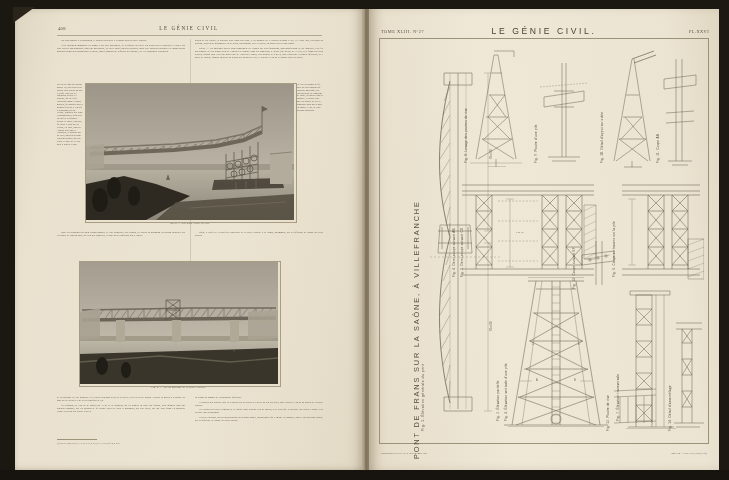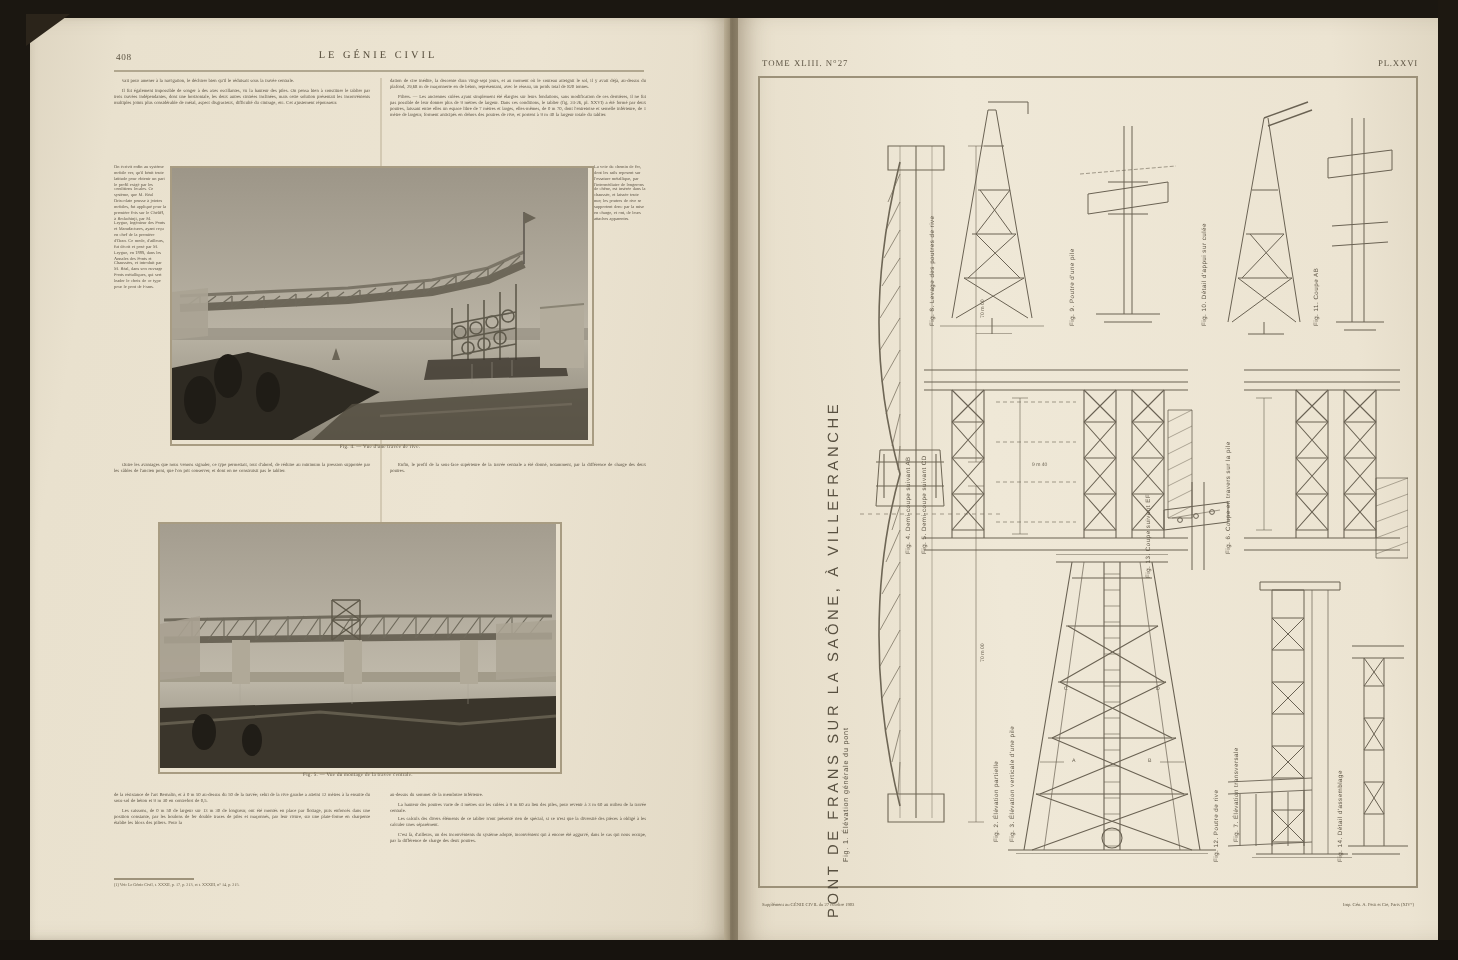--- a/index.html
+++ b/index.html
@@ -268,20 +268,21 @@
       <div class="footnote">(1) Voir Le Génie Civil, t. XXXII, p. 17, p. 213, et t. XXXIII, n° 14, p. 215.</div>
     </div>
   </div>
 
   <div class="gutter"></div>
 
   <div class="leaf right">
     <div class="rp">
 
       <div class="tome">TOME XLIII. N°27</div>
+      <div class="plate-title">LE GÉNIE CIVIL.</div>
       <div class="plnum">PL.XXVI</div>
 
       <div class="plate-box">
 
         <div class="vtitle main-vtitle">PONT DE FRANS SUR LA SAÔNE, À VILLEFRANCHE</div>
         <div class="vtitle sub-vtitle">Fig. 1. Élévation générale du pont</div>
 
         <svg style="position:absolute;left:48px;top:28px;" width="76" height="348" viewBox="0 0 76 348">
           <g stroke="#6e6655" stroke-width=".55" fill="none">
 

